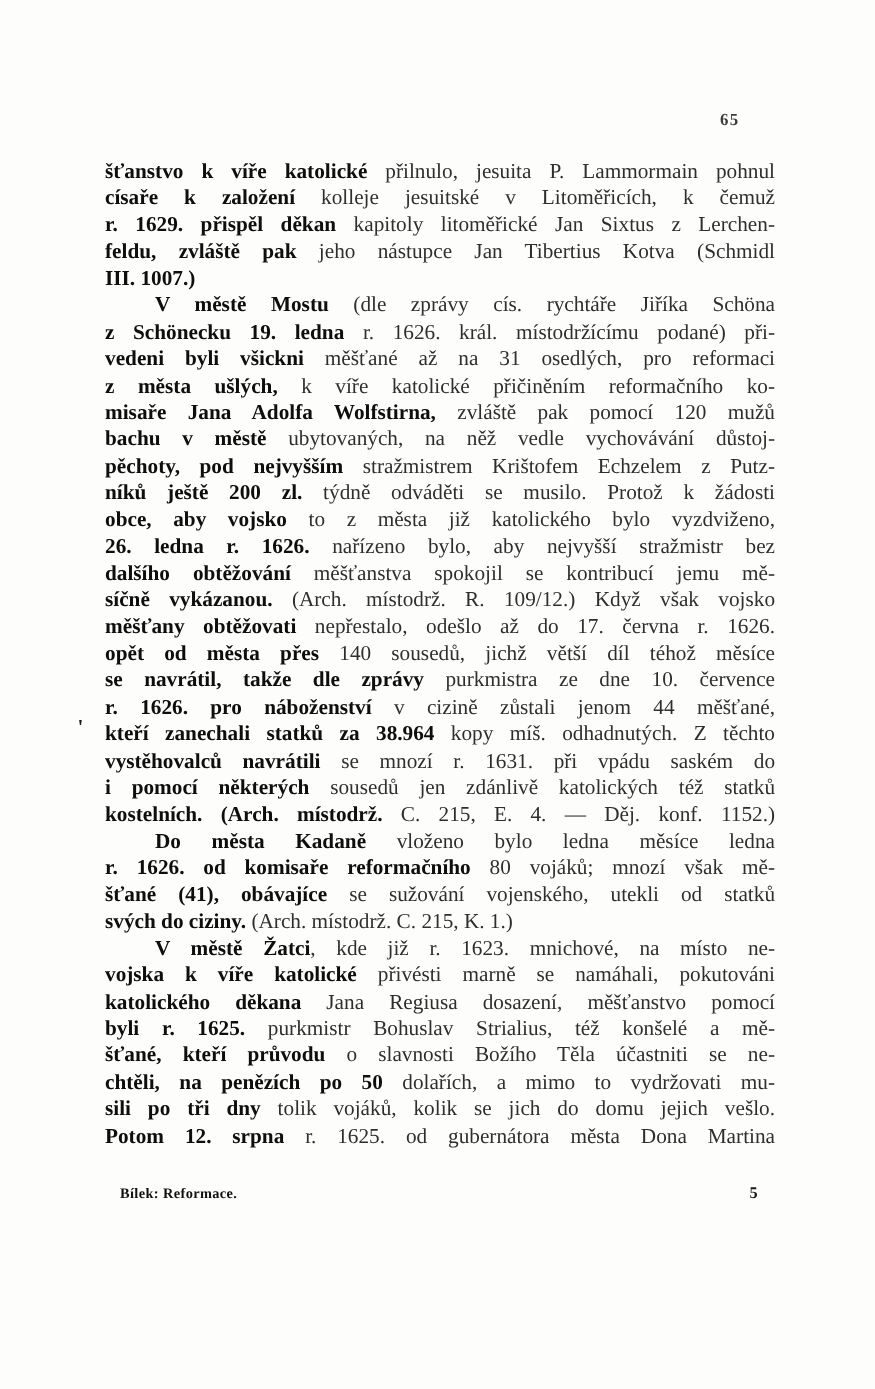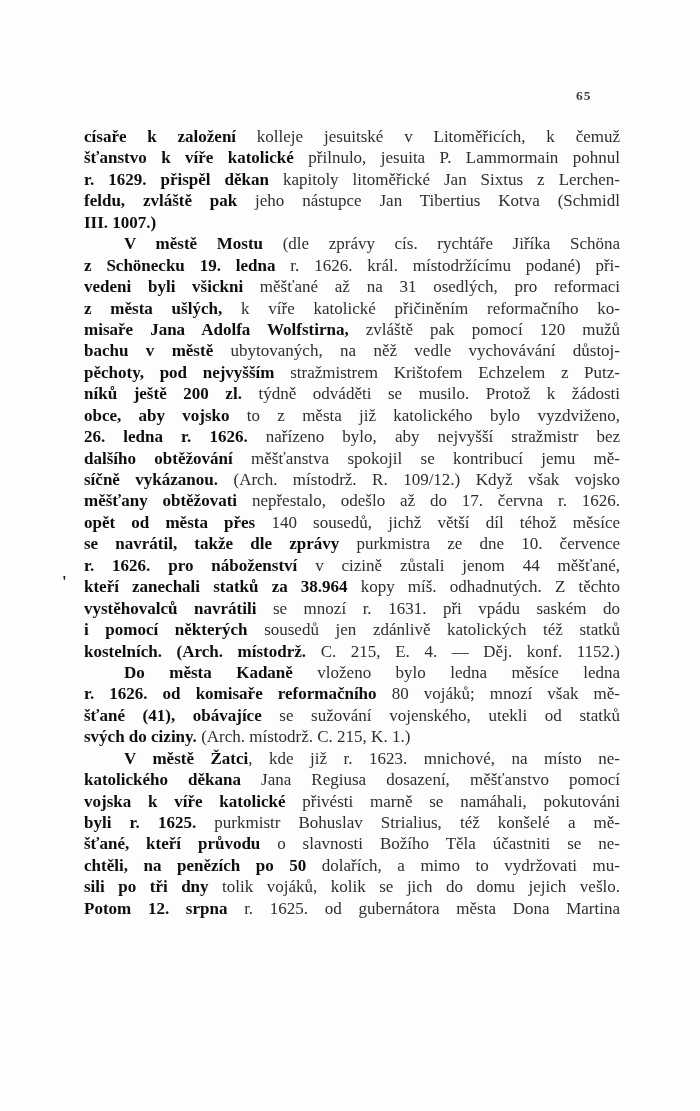--- a/index.html
+++ b/index.html
@@ -86,22 +86,22 @@
 </style>
 </head>
 <body>
 
 <div class="page">
   <div class="page-number">65</div>
 
   <div class="stray-mark">'</div>
 
   <div class="text-block">
+      <div class="line"><span class="seg-b">šťanstvo k víře katolické</span> <span class="seg-r">přilnulo, jesuita P. Lammormain pohnul</span></div>
       <div class="line"><span class="seg-b">císaře k založení</span> <span class="seg-r">kolleje jesuitské v Litoměřicích, k čemuž</span></div>
-      <div class="line"><span class="seg-b">šťanstvo k víře katolické</span> <span class="seg-r">přilnulo, jesuita P. Lammormain pohnul</span></div>
       <div class="line"><span class="seg-b">r. 1629. přispěl děkan</span> <span class="seg-r">kapitoly litoměřické Jan Sixtus z Lerchen-</span></div>
       <div class="line"><span class="seg-b">feldu, zvláště pak</span> <span class="seg-r">jeho nástupce Jan Tibertius Kotva (Schmidl</span></div>
       <div class="line flush"><span class="seg-b">III. 1007.)</span></div>
       <div class="line indent"><span class="seg-b">V městě</span> <span class="seg-bi">Mostu</span> <span class="seg-r">(dle zprávy cís. rychtáře Jiříka Schöna</span></div>
       <div class="line"><span class="seg-b">z Schönecku 19. ledna</span> <span class="seg-r">r. 1626. král. místodržícímu podané) při-</span></div>
       <div class="line"><span class="seg-b">vedeni byli všickni</span> <span class="seg-r">měšťané až na 31 osedlých, pro reformaci</span></div>
       <div class="line"><span class="seg-b">z města ušlých,</span> <span class="seg-r">k víře katolické přičiněním reformačního ko-</span></div>
       <div class="line"><span class="seg-b">misaře Jana Adolfa Wolfstirna,</span> <span class="seg-r">zvláště pak pomocí 120 mužů</span></div>
       <div class="line"><span class="seg-b">bachu v městě</span> <span class="seg-r">ubytovaných, na něž vedle vychovávání důstoj-</span></div>
       <div class="line"><span class="seg-b">pěchoty, pod nejvyšším</span> <span class="seg-r">stražmistrem Krištofem Echzelem z Putz-</span></div>
@@ -116,22 +116,26 @@
       <div class="line"><span class="seg-b">r. 1626. pro náboženství</span> <span class="seg-r">v cizině zůstali jenom 44 měšťané,</span></div>
       <div class="line"><span class="seg-b">kteří zanechali statků za 38.964</span> <span class="seg-r">kopy míš. odhadnutých. Z těchto</span></div>
       <div class="line"><span class="seg-b">vystěhovalců navrátili</span> <span class="seg-r">se mnozí r. 1631. při vpádu saském do</span></div>
       <div class="line"><span class="seg-b">i pomocí některých</span> <span class="seg-r">sousedů jen zdánlivě katolických též statků</span></div>
       <div class="line"><span class="seg-b">kostelních. (Arch. místodrž.</span> <span class="seg-r">C. 215, E. 4. — Děj. konf. 1152.)</span></div>
       <div class="line indent"><span class="seg-b">Do města</span> <span class="seg-bi">Kadaně</span> <span class="seg-r">vloženo bylo ledna měsíce ledna</span></div>
       <div class="line"><span class="seg-b">r. 1626. od komisaře reformačního</span> <span class="seg-r">80 vojáků; mnozí však mě-</span></div>
       <div class="line"><span class="seg-b">šťané (41), obávajíce</span> <span class="seg-r">se sužování vojenského, utekli od statků</span></div>
       <div class="line flush"><span class="seg-b">svých do ciziny.</span> <span class="seg-r">(Arch. místodrž. C. 215, K. 1.)</span></div>
       <div class="line indent"><span class="seg-b">V městě</span> <span class="seg-bi">Žatci</span><span class="seg-r">, kde již r. 1623. mnichové, na místo ne-</span></div>
+      <div class="line"><span class="seg-b">vojska k víře katolické</span> <span class="seg-r">přivésti marně se namáhali, pokutováni</span></div>
       <div class="line"><span class="seg-b">katolického děkana</span> <span class="seg-r">Jana Regiusa dosazení, měšťanstvo pomocí</span></div>
-      <div class="line"><span class="seg-b">vojska k víře katolické</span> <span class="seg-r">přivésti marně se namáhali, pokutováni</span></div>
       <div class="line"><span class="seg-b">byli r. 1625.</span> <span class="seg-r">purkmistr Bohuslav Strialius, též konšelé a mě-</span></div>
       <div class="line"><span class="seg-b">šťané, kteří průvodu</span> <span class="seg-r">o slavnosti Božího Těla účastniti se ne-</span></div>
       <div class="line"><span class="seg-b">chtěli, na penězích po 50</span> <span class="seg-r">dolařích, a mimo to vydržovati mu-</span></div>
       <div class="line"><span class="seg-b">sili po tři dny</span> <span class="seg-r">tolik vojáků, kolik se jich do domu jejich vešlo.</span></div>
       <div class="line"><span class="seg-b">Potom 12. srpna</span> <span class="seg-r">r. 1625. od gubernátora města Dona Martina</span></div>
     </div>
 
+  <div class="footer">
+    <span class="footer-left">Bílek: Reformace.</span>
+    <span class="footer-right">5</span>
+  </div>
 </div>
 
 </body></html>

